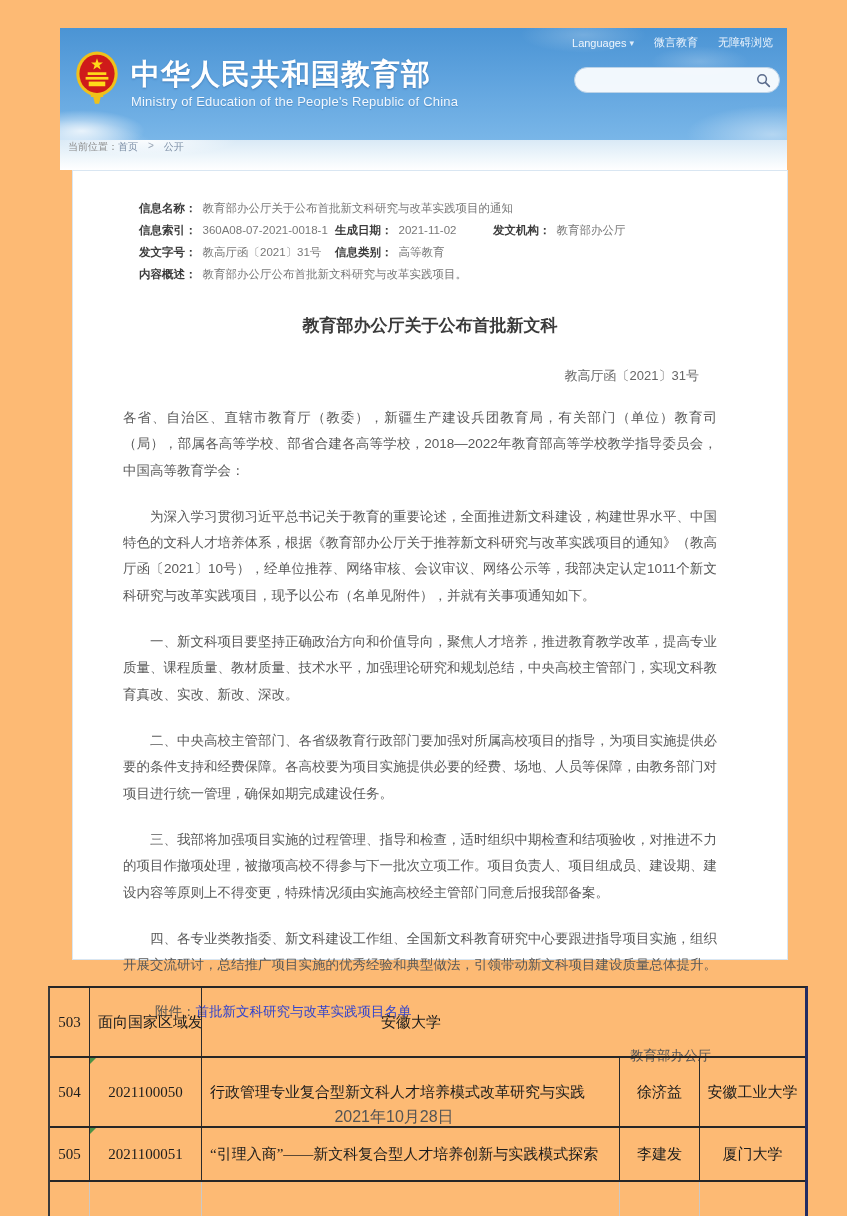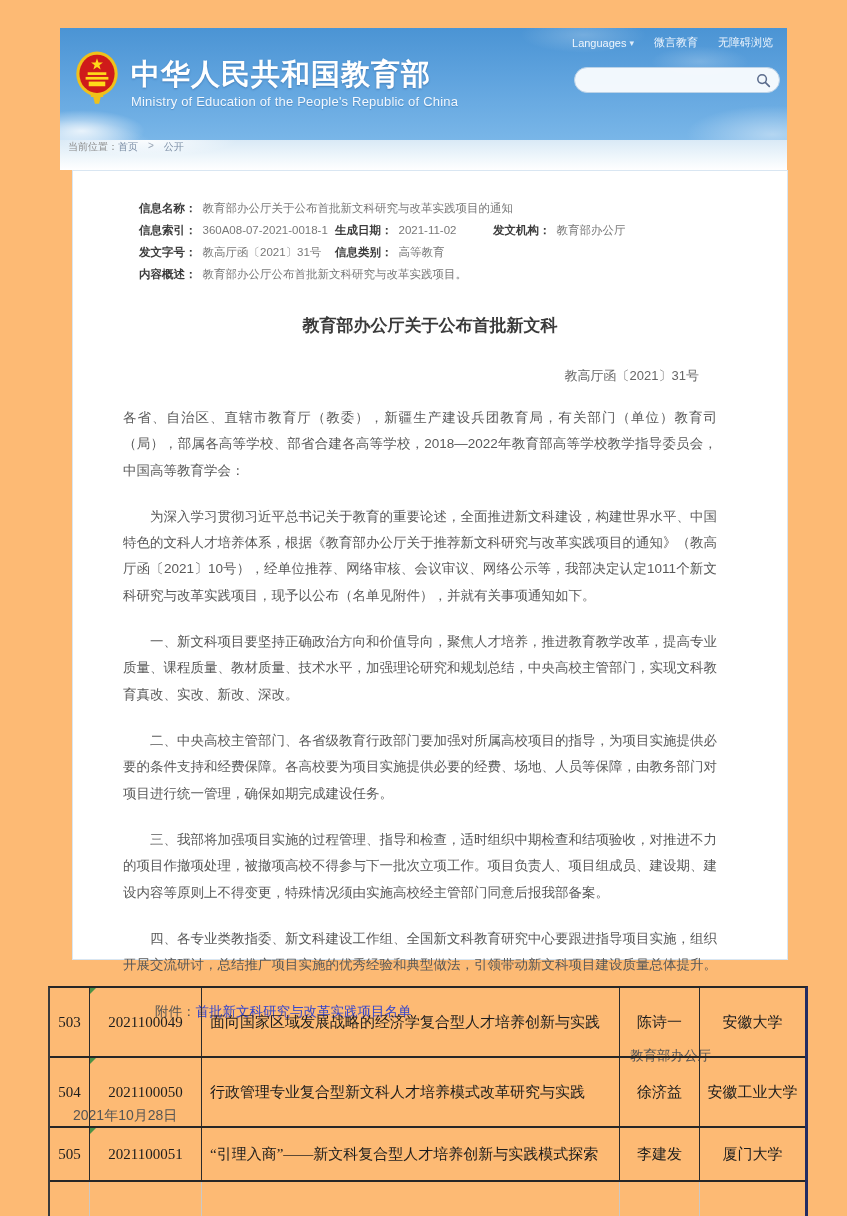--- a/index.html
+++ b/index.html
@@ -77,21 +77,21 @@
   .doc-number { margin-top:26px; text-align:right; padding-right:88px; font-size:13px; color:#666; }
 
   .doc-body { padding:20px 70px 0 50px; font-size:13.5px; color:#595959; line-height:1.95; text-align:justify; }
   .doc-body p { margin-bottom:20px; }
   .doc-body p.indent { text-indent:2em; }
 
   .attach-line { padding:4px 70px 0 82px; font-size:13.5px; color:#555; }
   .attach-line a { color:#3344cc; text-decoration:none; cursor:pointer; }
 
   .sign-block { margin-top:26px; text-align:right; padding-right:76px; font-size:13.5px; color:#555; }
-  .sign-date  { margin-top:42px; text-align:left; padding-right:72px; font-size:14px; color:#555; }
+  .sign-date  { margin-top:42px; text-align:center; padding-right:72px; font-size:16px; color:#555; }
 
   
   .scan-table {
     position:absolute; left:48px; top:986px; width:760px;
     border-top:2px solid #262626; border-left:2px solid #3a3a3a;
     border-right:3px solid #232c63;
     font-family:"Liberation Serif", serif; color:#1d1d1d;
   }
   .srow { display:grid; grid-template-columns:40px 112px 418px 80px auto; border-bottom:2px solid #262626; }
   .srow.r0 { height:70px; } .srow.r1 { height:70px; } .srow.r2 { height:54px; }
@@ -227,23 +227,21 @@
     </div>
 
     <div class="sign-block">教育部办公厅</div>
     <div class="sign-date">2021年10月28日</div>
   </div>
 
   <div class="scan-table">
 
       <div class="srow r0">
         <div class="scell">503</div>
-        <div class="scell code">2021100049</div>
         <div class="scell title">面向国家区域发展战略的经济学复合型人才培养创新与实践</div>
-        <div class="scell">陈诗一</div>
         <div class="scell">安徽大学</div>
       </div>
 
       <div class="srow r1">
         <div class="scell">504</div>
         <div class="scell code">2021100050</div>
         <div class="scell title">行政管理专业复合型新文科人才培养模式改革研究与实践</div>
         <div class="scell">徐济益</div>
         <div class="scell">安徽工业大学</div>
       </div>

